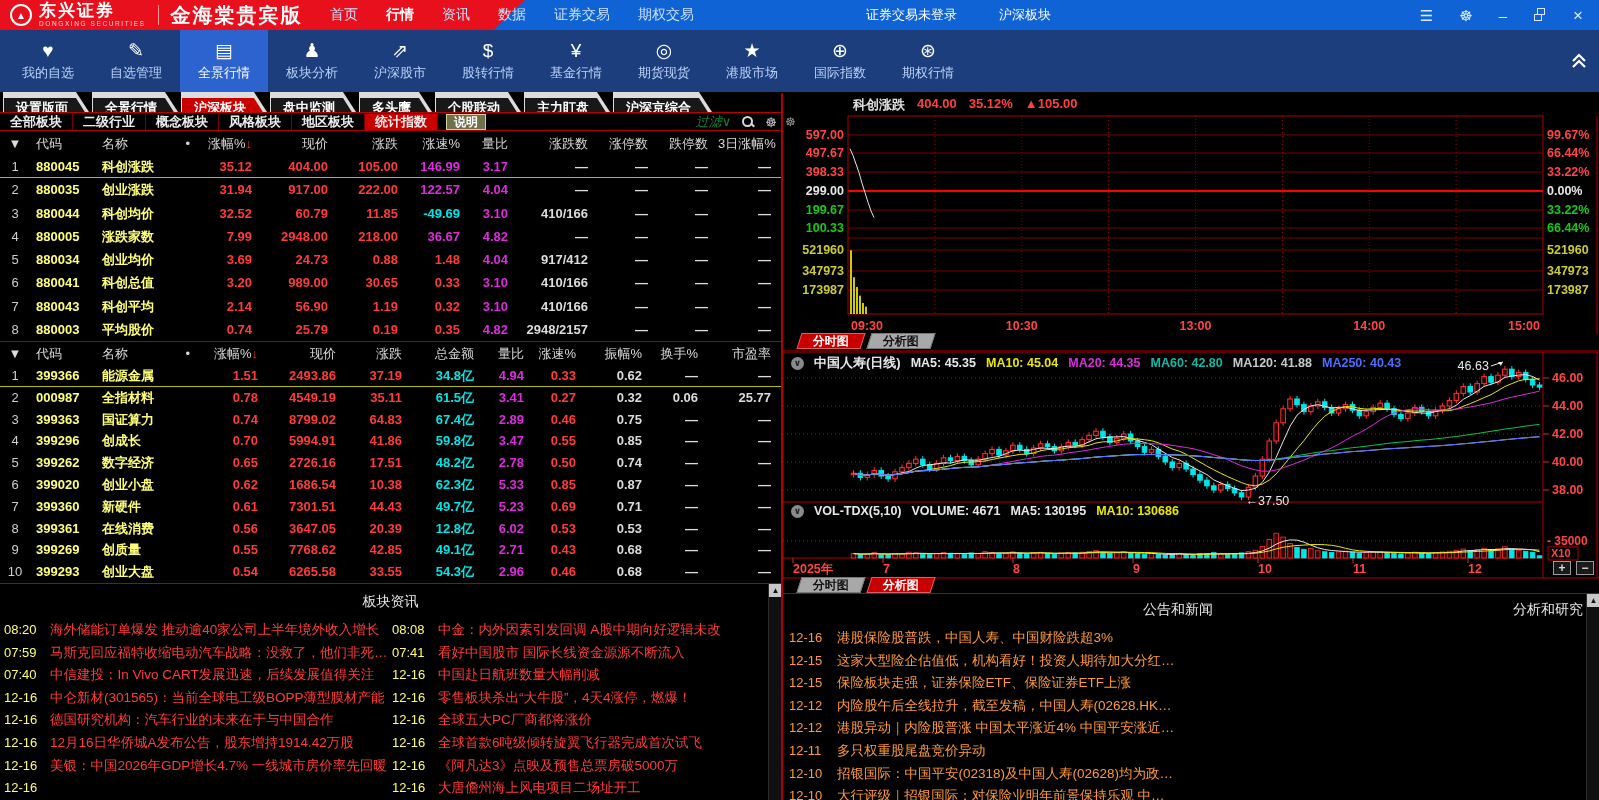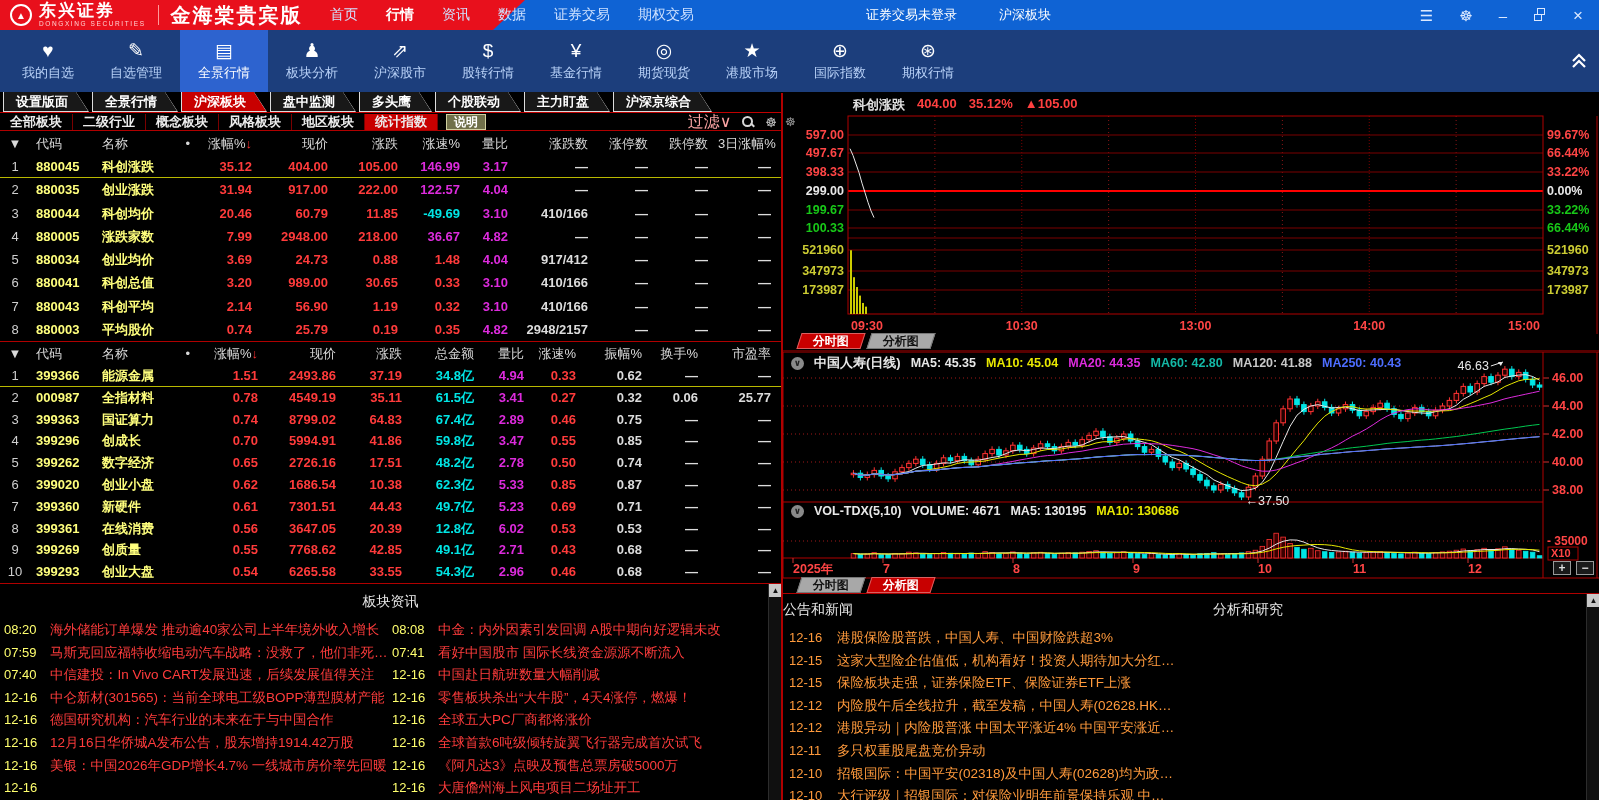--- a/index.html
+++ b/index.html
@@ -35,35 +35,35 @@
   .tb-item{width:88px;height:62px;display:flex;flex-direction:column;align-items:center;justify-content:center;gap:3px;}
   .tb-item.active{background:#2d63cf;}
   .tb-icon{color:#fff;font-size:19px;line-height:20px;}
   .tb-label{color:#b9d2f8;font-size:13px;}
   .tb-item.active .tb-label{color:#fff;}
   #collapse{position:absolute;right:12px;top:22px;}
 
   
   #tabrow{position:absolute;left:0;top:92px;width:1599px;height:21px;background:#000;border-bottom:1px solid #c00000;}
   #tabs{display:flex;gap:3px;padding-left:3px;height:20px;}
-  .tab{clip-path:polygon(0 0,calc(100% - 13px) 0,100% 100%,0 100%);background:#dcdcdc;padding:0 1px 0 1px;height:20px;}
+  .tab{clip-path:polygon(0 0,calc(100% - 13px) 0,100% 100%,0 100%);background:#dcdcdc;padding:6px 1px 0 1px;height:20px;}
   .tab>span{display:block;clip-path:polygon(0 0,calc(100% - 12px) 0,100% 100%,0 100%);
     background:#181818;color:#fff;font-size:13px;font-weight:bold;line-height:19px;padding:0 20px 0 12px;}
   .tab.active>span{background:#c80000;}
   #close-label{position:absolute;right:10px;top:3px;color:#e0e0e0;font-size:13px;}
 
   
   #filterrow{position:absolute;left:0;top:114px;width:781px;height:17px;background:#000;
     border-bottom:1px solid #b00000;display:flex;align-items:center;}
   .ftab{color:#ececec;font-size:13px;font-weight:bold;line-height:16px;padding:0 10px;border-right:1px solid #7a0000;}
   .ftab.active{background:#c80000;}
   .fhelp{margin-left:8px;background:#70704a;border:1px solid #d0d0a0;color:#fff;font-size:12px;
     line-height:14px;padding:0 7px;font-weight:bold;}
   #fright{margin-left:auto;display:flex;align-items:center;gap:10px;padding-right:4px;}
-  .flt{color:#fca5a5;font-size:16px;}
+  .flt{color:#15803d;font-size:13px;font-style:italic;}
   .ico-search{position:relative;width:14px;height:14px;display:inline-block;}
   .ico-search:before{content:"";position:absolute;left:1px;top:1px;width:7px;height:7px;border:2px solid #d8d8d8;border-radius:50%;}
   .ico-search:after{content:"";position:absolute;left:9px;top:9px;width:5px;height:2px;background:#d8d8d8;transform:rotate(45deg);}
   .ico-gear{color:#c8c8c8;font-size:13px;line-height:1;}
 
   
   .dtable{position:absolute;left:0;width:781px;background:#000;}
   #table1{top:132px;}
   #table2{top:342px;}
   .redline{position:absolute;left:0;width:781px;height:1px;background:#b00000;}
@@ -112,21 +112,21 @@
   .k-header{position:absolute;left:8px;top:2px;display:flex;gap:10px;align-items:center;font-size:12.5px;font-weight:bold;}
   .k-title{color:#e8e8e8;font-size:13px;}
   .circ-v{width:13px;height:13px;border-radius:50%;background:#8a8a8a;color:#222;font-size:9px;
     display:inline-flex;align-items:center;justify-content:center;}
   .vol-header{position:absolute;left:8px;top:152px;display:flex;gap:10px;align-items:center;font-size:12.5px;font-weight:bold;}
   .zoom-btns{position:absolute;left:770px;top:209px;display:flex;gap:5px;}
   .zbtn{width:18px;height:14px;border:1px solid #999;background:#1a1a1a;color:#ddd;font-size:12px;
     line-height:12px;text-align:center;font-weight:bold;}
   #rnews{position:absolute;left:0;top:500px;width:816px;height:207px;border-top:1px solid #b00000;background:#000;overflow:hidden;}
   .rn-headers{position:absolute;top:7px;left:0;width:800px;display:flex;}
-  .rn-h{color:#e8e8e8;font-size:14px;text-align:left;}
+  .rn-h{color:#e8e8e8;font-size:14px;text-align:right;}
   #rnews-list{position:absolute;top:32px;left:6px;width:790px;}
   .rn-time{display:inline-block;width:48px;color:#ff9a3c;font-size:13px;}
   .rn-text{color:#ff9a3c;font-size:13.5px;}
 </style>
 </head>
 <body>
 
 <div id="app">
 
   <div id="titlebar">
@@ -303,21 +303,21 @@
         <span class="cell ar c-m" style="line-height: 23.25px;">4.04</span>
         <span class="cell ar c-w" style="line-height: 23.25px;">—</span>
         <span class="cell ar c-w" style="line-height: 23.25px;">—</span>
         <span class="cell ar c-w" style="line-height: 23.25px;">—</span>
         <span class="cell ar c-w" style="line-height: 23.25px;">—</span>
       </div>
       <div class="trow" style="grid-template-columns: 30px 66px 100px 66px 76px 70px 62px 48px 80px 60px 60px 63px; height: 23.25px;">
         <span class="cell c-n ac" style="line-height: 23.25px;">3</span>
         <span class="cell al c-y" style="line-height: 23.25px;">880044</span>
         <span class="cell al c-y" style="line-height: 23.25px;">科创均价</span>
-        <span class="cell ar c-r" style="line-height: 23.25px;">20.46</span>
+        <span class="cell ar c-r" style="line-height: 23.25px;">32.52</span>
         <span class="cell ar c-r" style="line-height: 23.25px;">60.79</span>
         <span class="cell ar c-r" style="line-height: 23.25px;">11.85</span>
         <span class="cell ar c-c" style="line-height: 23.25px;">-49.69</span>
         <span class="cell ar c-m" style="line-height: 23.25px;">3.10</span>
         <span class="cell ar c-w" style="line-height: 23.25px;">410/166</span>
         <span class="cell ar c-w" style="line-height: 23.25px;">—</span>
         <span class="cell ar c-w" style="line-height: 23.25px;">—</span>
         <span class="cell ar c-w" style="line-height: 23.25px;">—</span>
       </div>
       <div class="trow" style="grid-template-columns: 30px 66px 100px 66px 76px 70px 62px 48px 80px 60px 60px 63px; height: 23.25px;">

